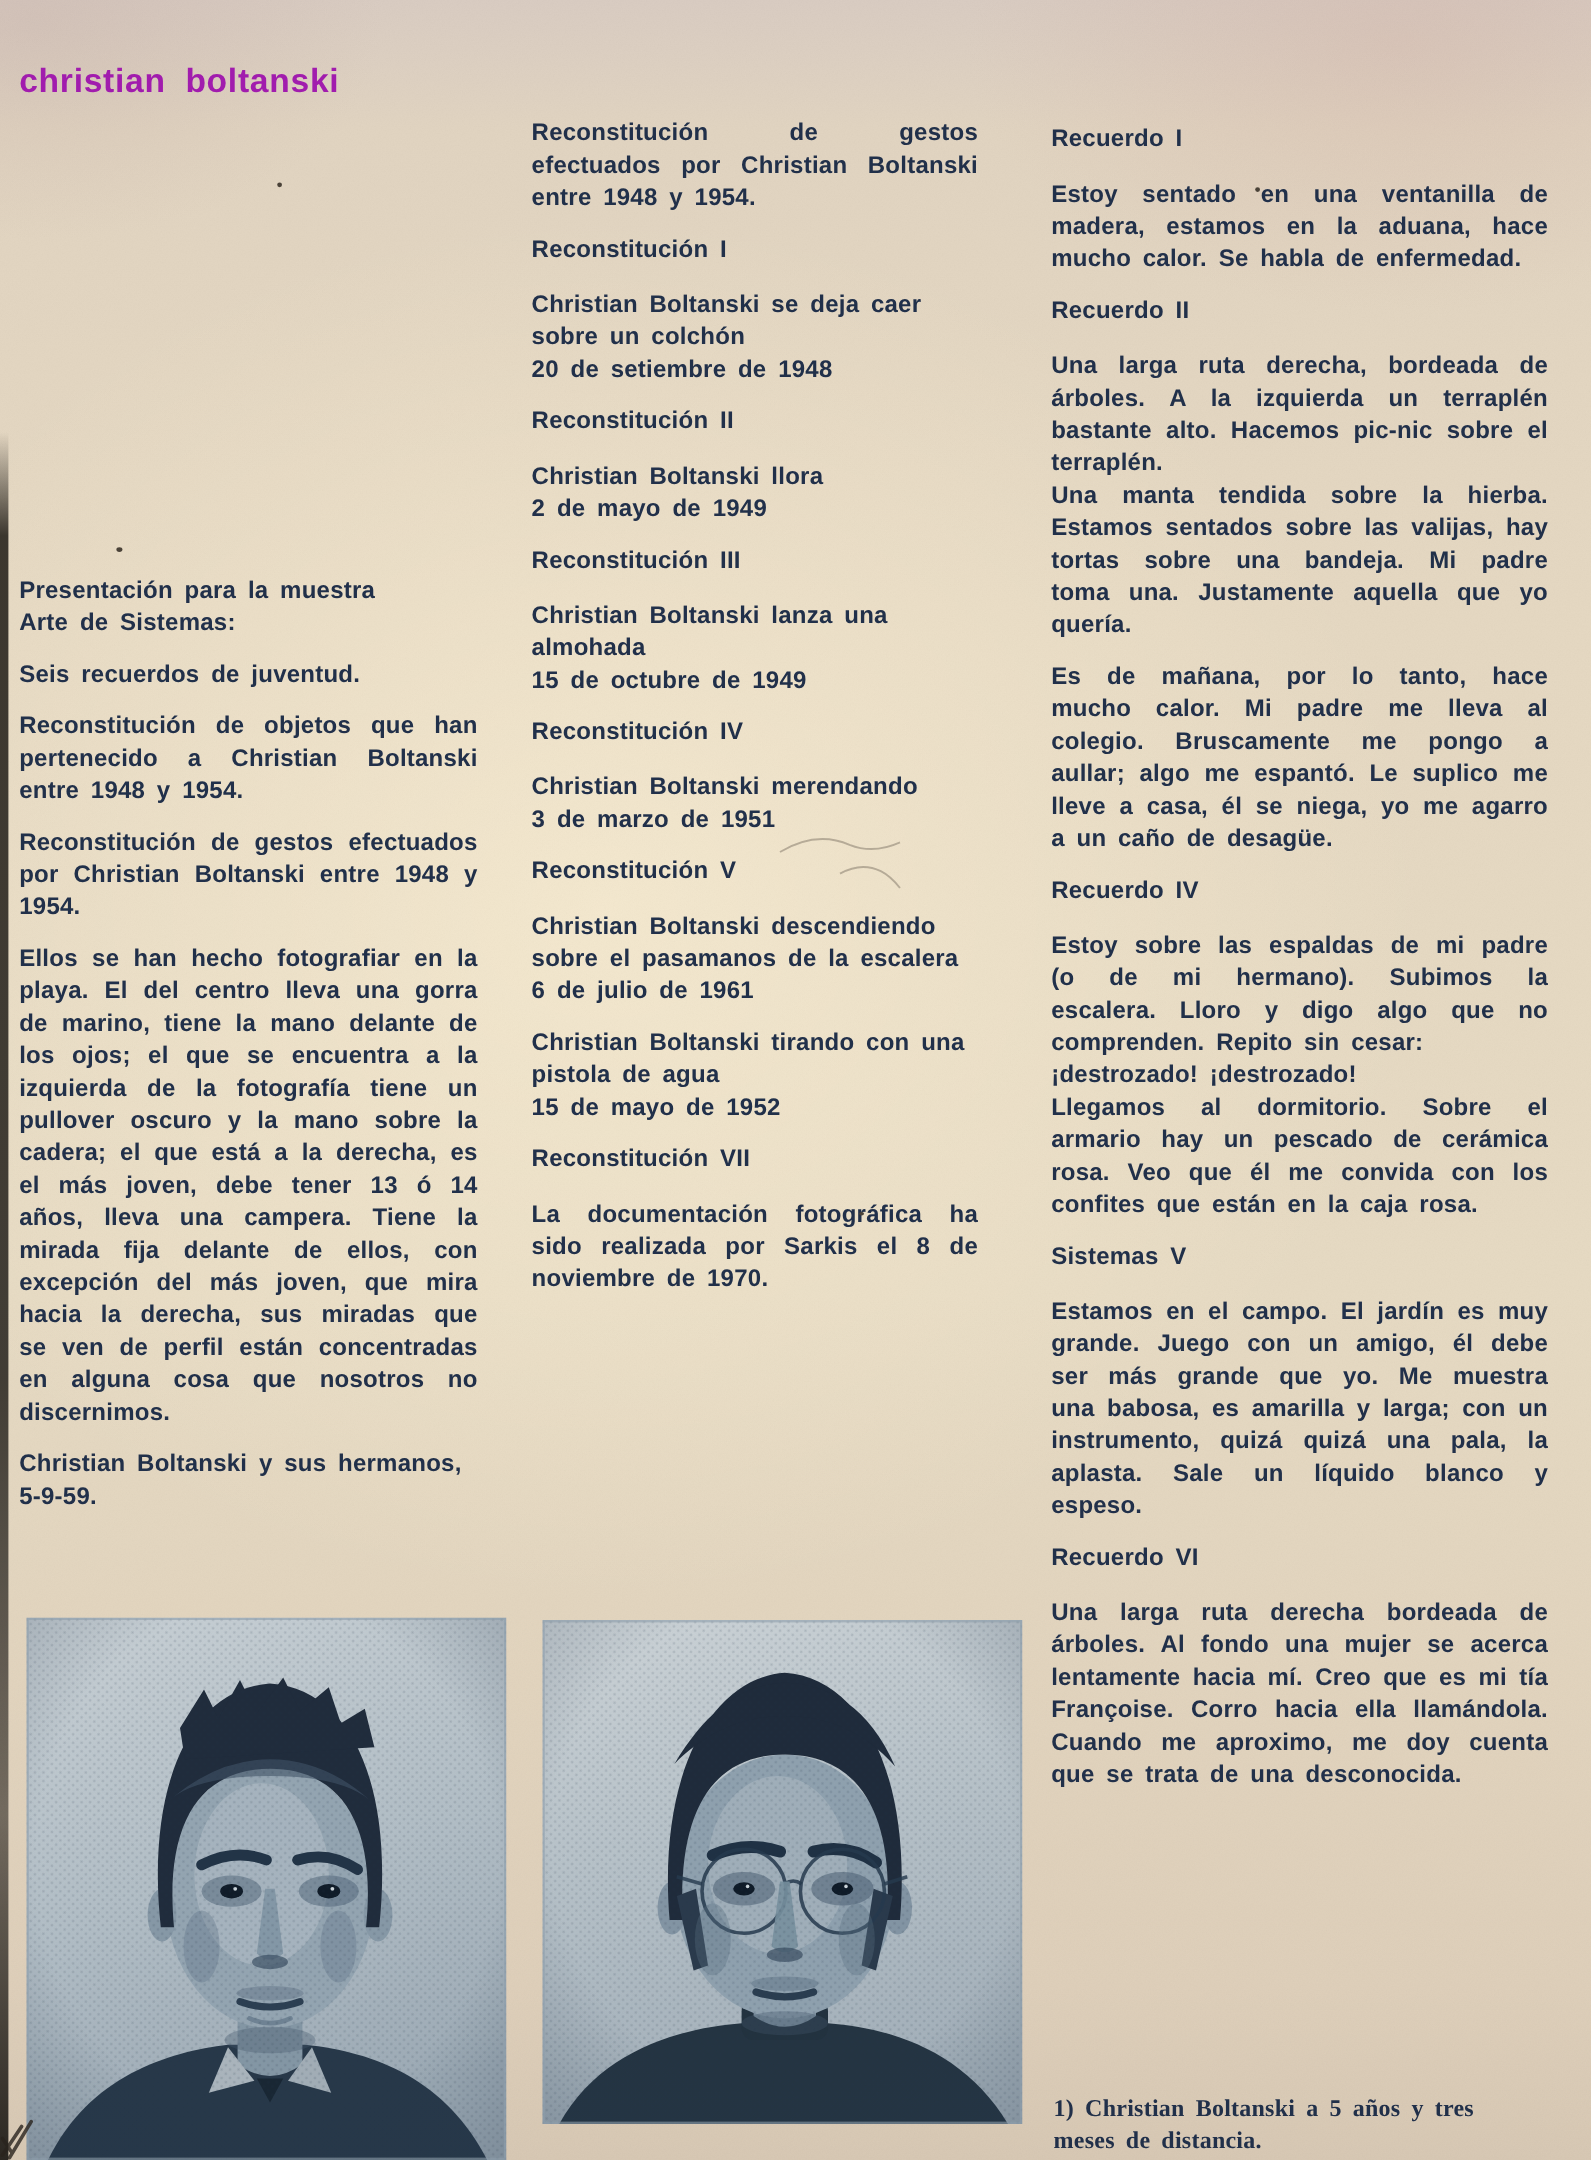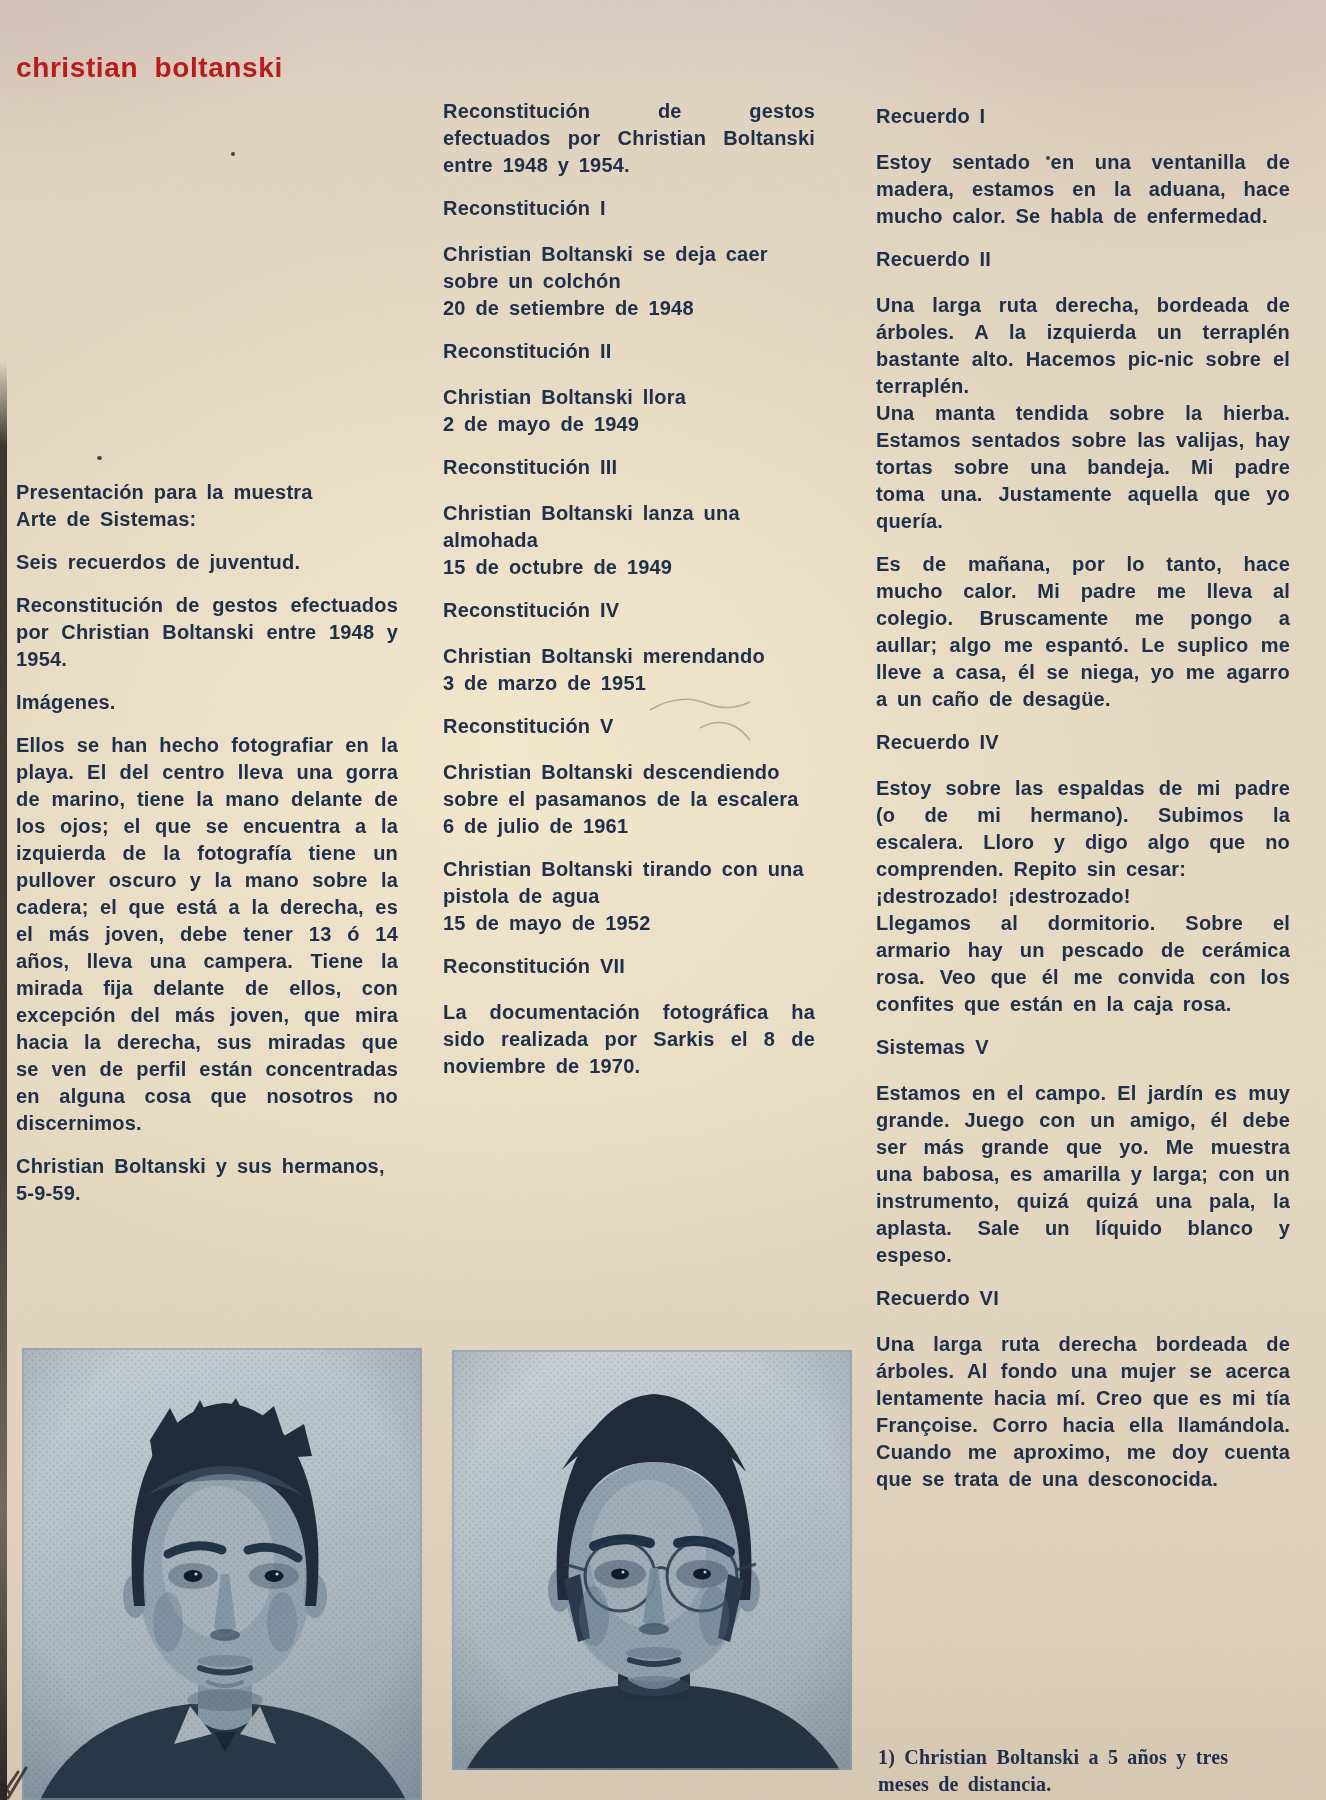--- a/index.html
+++ b/index.html
@@ -15,21 +15,21 @@
   }
   .page{position:absolute;inset:0;}
   .grain{position:absolute;inset:0;pointer-events:none;mix-blend-mode:multiply;opacity:.5;}
   .edge-strip{
     position:absolute;left:0;top:360px;width:7px;height:1440px;pointer-events:none;
     background:linear-gradient(180deg,rgba(30,26,20,0) 0%,rgba(30,26,20,.85) 6%,rgba(25,22,18,.8) 55%,rgba(25,22,18,.55) 80%,rgba(25,22,18,.9) 100%);
   }
   .title{
     position:absolute;left:16px;top:52px;margin:0;
     font-size:28px;font-weight:700;letter-spacing:.6px;word-spacing:8px;
-    color:#b91c1c;
+    color:#a21caf;
   }
   .col{
     position:absolute;
     color:#21304a;
     font-size:20px;font-weight:700;line-height:27px;
     letter-spacing:.2px;word-spacing:4px;
     text-align:justify;
     margin-top:36px;
   }
   .col p{margin:0 0 16px;white-space:pre-line;}
@@ -55,22 +55,22 @@
 <body>
 
 <div class="page">
 
   <h1 class="title">christian boltanski</h1>
 
   <div class="col" id="col1">
     <p class="first">Presentación para la muestra
 Arte de Sistemas:</p>
     <p>Seis recuerdos de juventud.</p>
+    <p>Reconstitución de objetos que han pertenecido a Christian Boltanski entre 1948 y 1954.</p>
     <p>Reconstitución de gestos efectuados por Christian Boltanski entre 1948 y 1954.</p>
-    <p>Imágenes.</p>
     <p>Ellos se han hecho fotografiar en la playa. El del centro lleva una gorra de marino, tiene la mano delante de los ojos; el que se encuentra a la izquierda de la fotografía tiene un pullover oscuro y la mano sobre la cadera; el que está a la derecha, es el más joven, debe tener 13 ó 14 años, lleva una campera. Tiene la mirada fija delante de ellos, con excepción del más joven, que mira hacia la derecha, sus miradas que se ven de perfil están concentradas en alguna cosa que nosotros no discernimos.</p>
     <p>Christian Boltanski y sus hermanos,
 5-9-59.</p>
   </div>
 
   <div class="col" id="col2">
     <p>Reconstitución de gestos efectuados por Christian Boltanski entre 1948 y 1954.</p>
     <p class="hd">Reconstitución I</p>
     <p>Christian Boltanski se deja caer
 sobre un colchón

